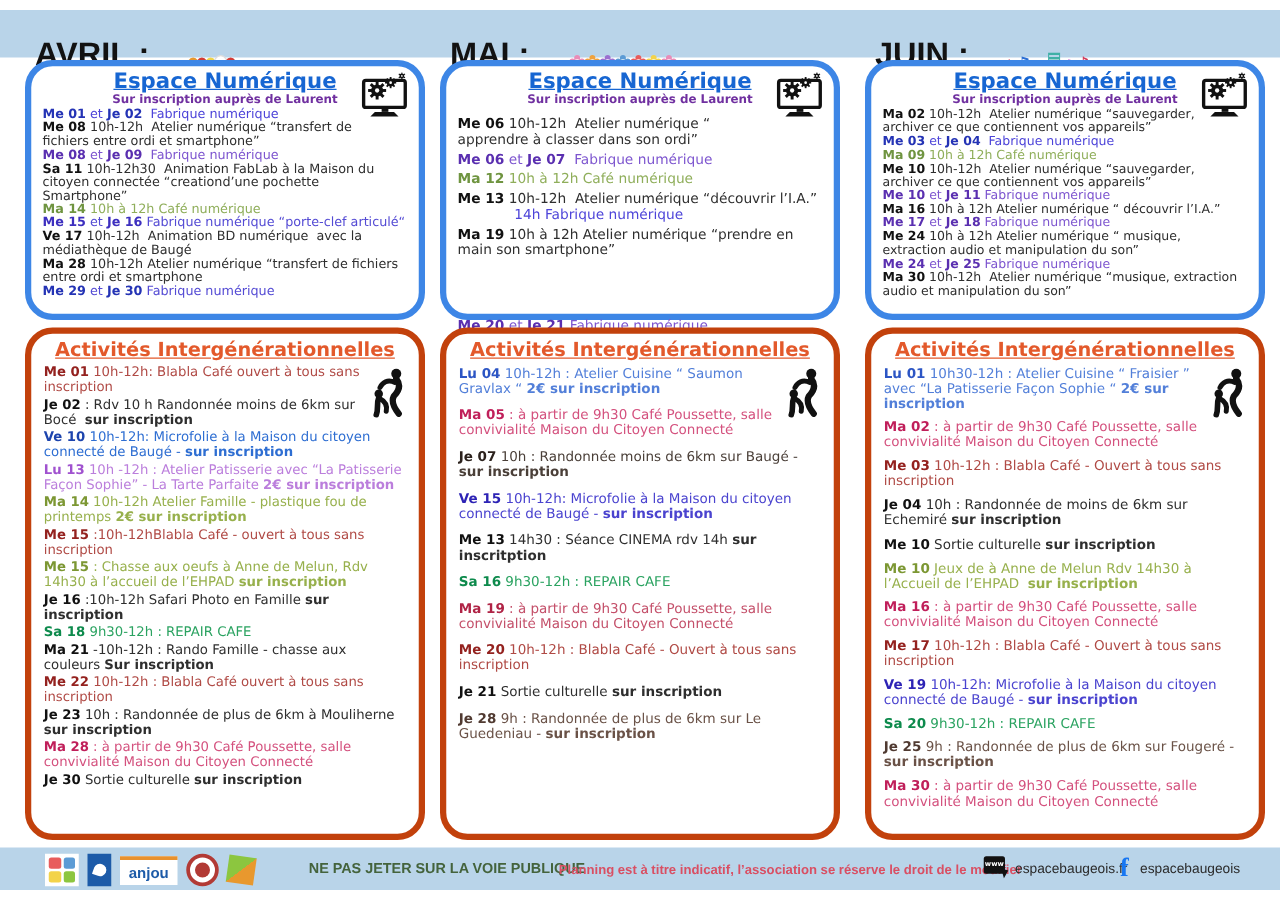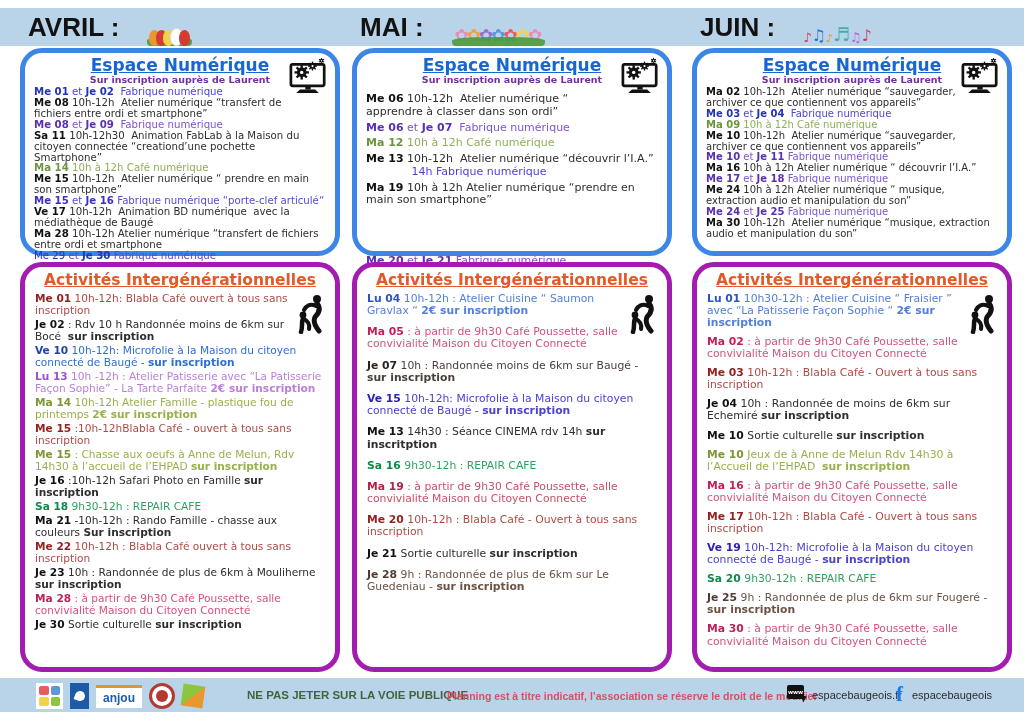--- a/index.html
+++ b/index.html
@@ -2,36 +2,36 @@
 <html><head>
 <meta charset="utf-8">
 <style>
   html,body{margin:0;padding:0;}
   .page{position:relative;width:1024px;height:724px;background:#ffffff;overflow:hidden;
         font-family:"DejaVu Sans",sans-serif;}
   .band{position:absolute;left:0;width:1024px;background:#b9d4e9;}
   .band.top{top:8px;height:38px;}
   .band.bottom{top:678px;height:34px;}
 
-  .month{position:absolute;top:10px;display:flex;align-items:center;gap:28px;}
+  .month{position:absolute;top:26px;display:flex;align-items:center;gap:28px;}
   .month-label{font-family:"Liberation Sans",sans-serif;font-weight:700;font-size:26px;
                color:#121212;letter-spacing:0px;}
   .decor{display:inline-flex;align-items:flex-end;height:34px;}
 
   
   .egg{display:inline-block;width:11px;height:16px;border-radius:50% 50% 46% 46%;margin:0 -2px;position:relative;top:2px;}
   .grass{position:absolute;left:0;right:0;bottom:-2px;height:9px;border-radius:40% 40% 4px 4px;background:#4a9b3c;opacity:.9;}
   .decor-wrap{position:relative;padding:0 4px;}
 
   .flower{font-size:17px;line-height:1;margin:0 -1px;}
   .note{font-weight:700;line-height:1;}
 
   .box{position:absolute;width:320px;background:#fff;border-radius:22px;box-sizing:border-box;}
   .espace{top:48px;height:208px;border:5px solid #3d86e6;padding:3px 9px 2px 9px;}
-  .activites{top:262px;height:410px;border:5px solid #a21caf;padding:5px 10px 4px 10px;}
+  .activites{top:262px;height:410px;border:5px solid #c2410c;padding:5px 10px 4px 10px;}
   .col-a{left:20px;} .col-b{left:352px;} .col-c{left:692px;}
 
   .esp-title{margin:0;text-align:center;color:#1766d2;font-size:17px;font-weight:700;
              text-decoration:underline;line-height:1.1;}
   .esp-sub{text-align:center;color:#7030a0;font-weight:700;font-size:9.5px;line-height:1.1;margin-bottom:2px;}
   .act-title{margin:0 0 3px 0;text-align:center;color:#e3592b;font-size:15.5px;font-weight:700;
              text-decoration:underline;line-height:1.15;}
 
   .pc-icon{position:absolute;right:7px;top:5px;}
   .dance-icon{position:absolute;right:7px;top:27px;}
@@ -167,25 +167,24 @@
             <circle r="1.9" fill="#fff"></circle>
         </g>
       </svg>
     </span>
     <div class="items">
         <div class="evt" style="color: rgb(77, 68, 217);"><span style="font-weight: 700; color: rgb(36, 51, 181);">Me 01</span><span> et </span><span style="font-weight: 700; color: rgb(36, 51, 181);">Je 02</span><span>  Fabrique numérique</span></div>
         <div class="evt" style="color: rgb(46, 46, 46);"><span style="font-weight: 700; color: rgb(17, 17, 17);">Me 08</span><span> 10h-12h  Atelier numérique “transfert de fichiers entre ordi et smartphone”</span></div>
         <div class="evt" style="color: rgb(125, 85, 207);"><span style="font-weight: 700; color: rgb(90, 47, 176);">Me 08</span><span> et </span><span style="font-weight: 700; color: rgb(90, 47, 176);">Je 09</span><span>  Fabrique numérique</span></div>
         <div class="evt" style="color: rgb(46, 46, 46);"><span style="font-weight: 700; color: rgb(17, 17, 17);">Sa 11</span><span> 10h-12h30  Animation FabLab à la Maison du citoyen connectée “creationd’une pochette Smartphone”</span></div>
         <div class="evt" style="color: rgb(143, 174, 90);"><span style="font-weight: 700; color: rgb(111, 148, 64);">Ma 14</span><span> 10h à 12h Café numérique</span></div>
-        <div class="evt" style="color: rgb(46, 46, 46);"><span style="font-weight: 700; color: rgb(17, 17, 17);">Me 15</span><span> 10h-12h  Atelier numérique “ prendre en main son smartphone”</span></div>
         <div class="evt" style="color: rgb(84, 75, 212);"><span style="font-weight: 700; color: rgb(61, 47, 191);">Me 15</span><span> et </span><span style="font-weight: 700; color: rgb(61, 47, 191);">Je 16</span><span> Fabrique numérique “porte-clef articulé“</span></div>
         <div class="evt" style="color: rgb(46, 46, 46);"><span style="font-weight: 700; color: rgb(17, 17, 17);">Ve 17</span><span> 10h-12h  Animation BD numérique  avec la médiathèque de Baugé</span></div>
         <div class="evt" style="color: rgb(46, 46, 46);"><span style="font-weight: 700; color: rgb(17, 17, 17);">Ma 28</span><span> 10h-12h Atelier numérique “transfert de fichiers entre ordi et smartphone</span></div>
-        <div class="evt" style="color: rgb(84, 75, 212);"><span style="font-weight: 400; color: rgb(36, 51, 181);">Me 29</span><span> et </span><span style="font-weight: 700; color: rgb(36, 51, 181);">Je 30</span><span> Fabrique numérique</span></div>
+        <div class="evt" style="color: rgb(84, 75, 212);"><span style="font-weight: 700; color: rgb(36, 51, 181);">Me 29</span><span> et </span><span style="font-weight: 700; color: rgb(36, 51, 181);">Je 30</span><span> Fabrique numérique</span></div>
       </div>
   </section>
 
   <section class="box espace col-b esp-b">
     <h2 class="esp-title">Espace Numérique</h2>
     <div class="esp-sub">Sur inscription auprès de Laurent</div>
     <span class="pc-icon">
       <svg width="40" height="36" viewBox="0 0 44 40">
         <rect x="3" y="7" width="37" height="24" rx="2" fill="none" stroke="#111" stroke-width="3"></rect>
         <rect x="19" y="31" width="6" height="4" fill="#111"></rect>

